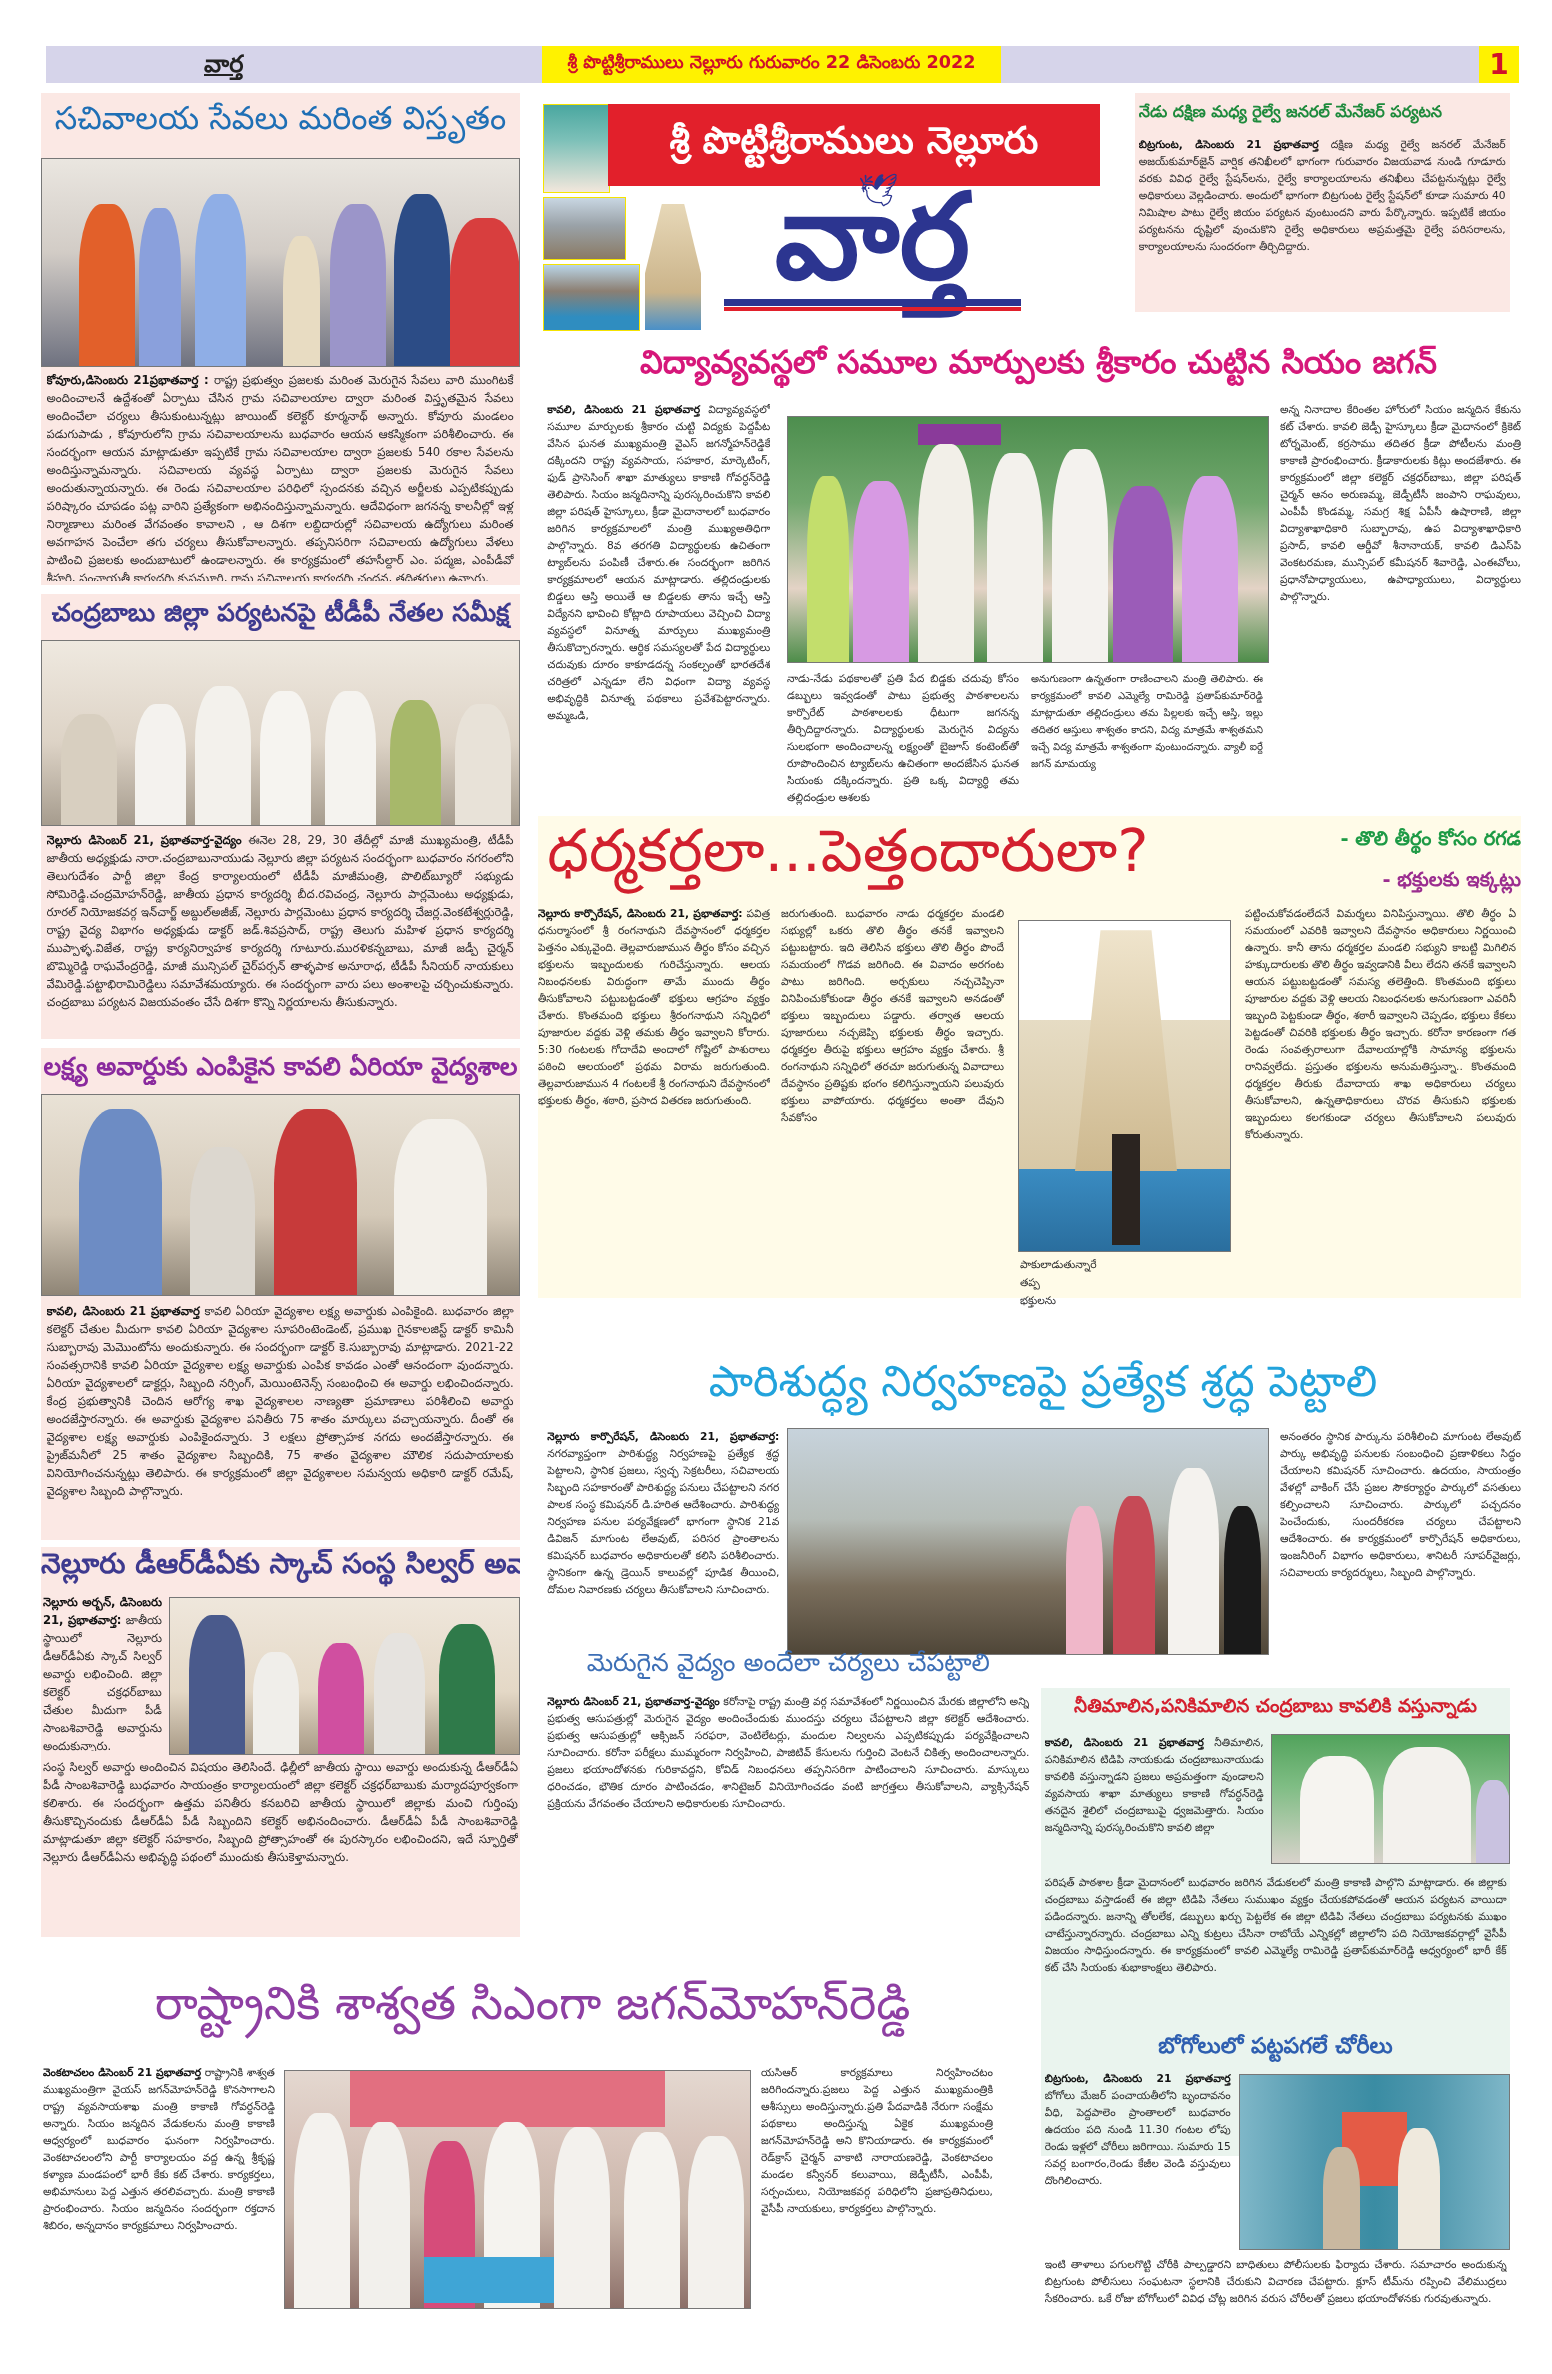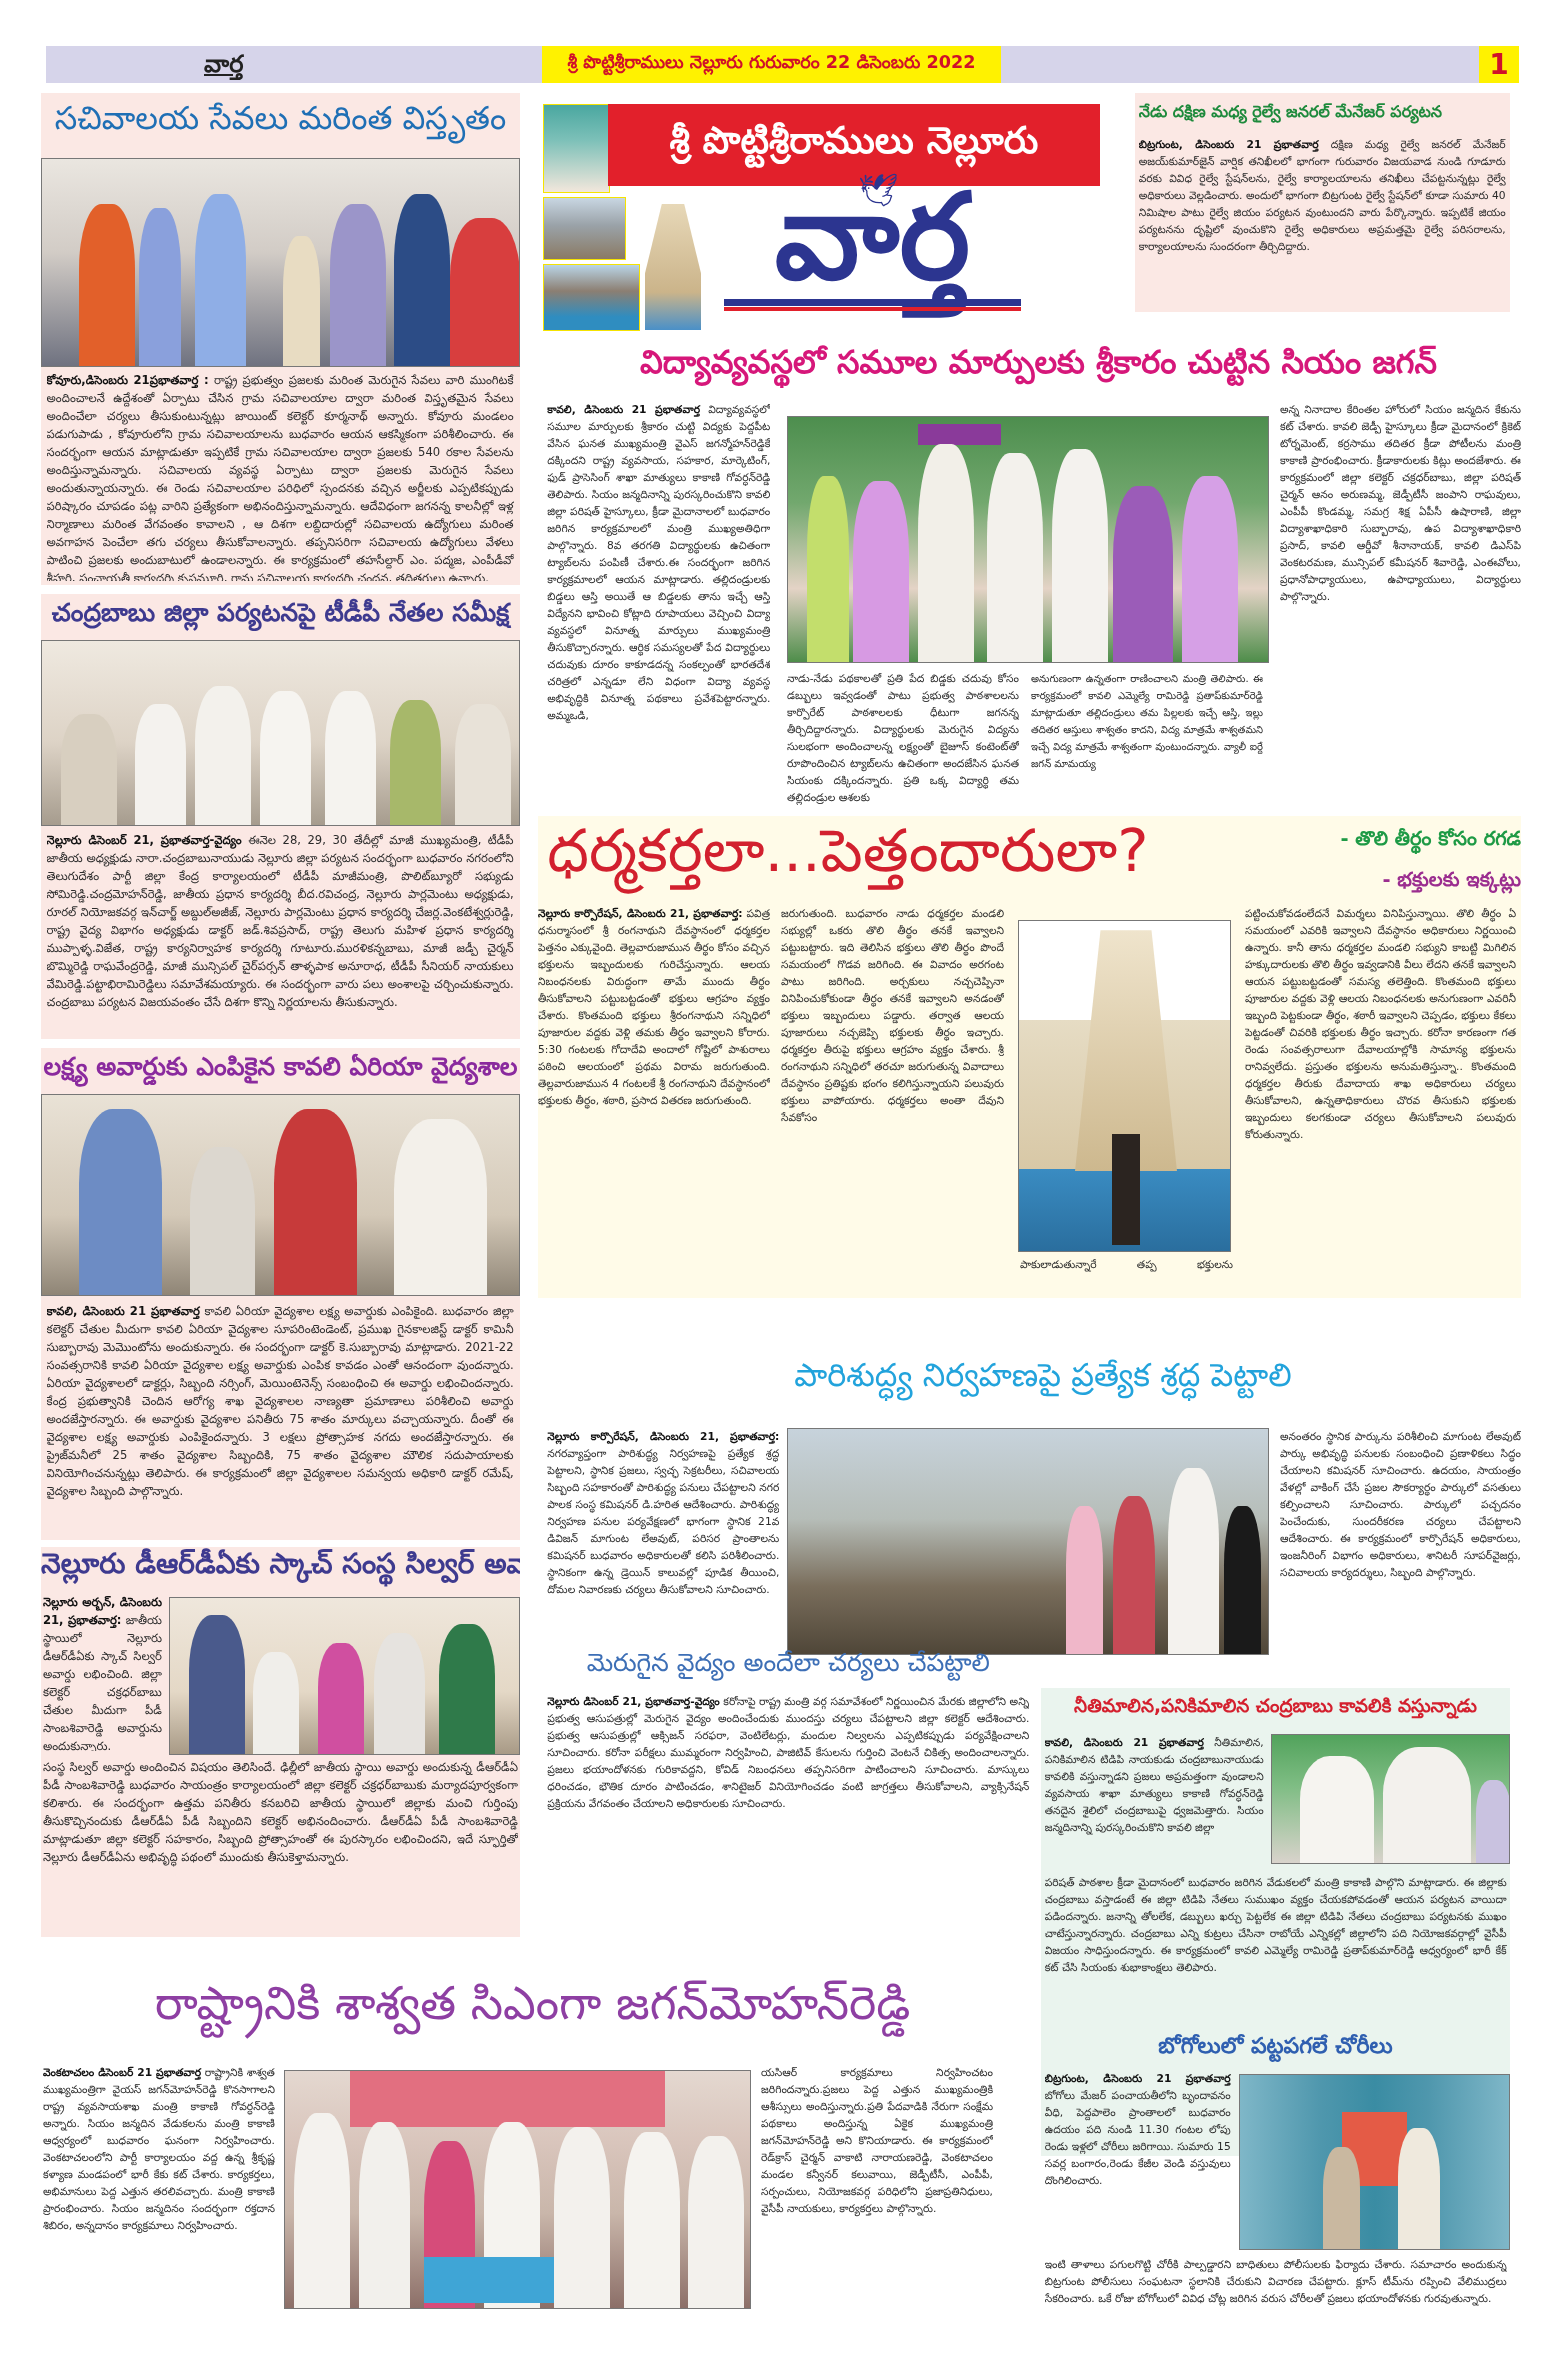--- a/index.html
+++ b/index.html
@@ -5,21 +5,21 @@
   * { box-sizing: border-box; margin: 0; padding: 0; }
   html, body { width: 1553px; height: 2375px; background: #ffffff; overflow: hidden; }
   body { position: relative; font-family: "DejaVu Sans", sans-serif; color: #222; }
   .abs { position: absolute; }
   .body-text { font-size: 11.6px; line-height: 18px; text-align: justify; color: #2a2a2a; }
   .body-text b { font-weight: bold; color: #111; }
   .col { overflow: hidden; }
   .photo { background: linear-gradient(135deg, #c9c1b5 0%, #9c8f80 35%, #d8cfc2 60%, #7f7468 100%); border: 0.9px solid #777; overflow: hidden; }
   .photo .fig { position: absolute; bottom: 0; border-radius: 40% 40% 0 0; }
   .hl { font-weight: bold; white-space: nowrap; overflow: hidden; }
-  .caption-strip { font-size: 11.6px; line-height: 18px; color: #2a2a2a; }
+  .caption-strip { font-size: 11.6px; line-height: 18px; color: #2a2a2a; flex-direction: column; }
 
   
   #topbar { left: 46px; top: 46px; width: 1473px; height: 37px; background: #d6d4ea; }
   #topbar .logo-small { left: 158px; top: 3.7px; font-size: 24px; font-weight: bold; color: #222; text-decoration: underline; }
   #topbar .dateline { left: 496px; top: 0; width: 459px; height: 37px; background: #fff200; color: #d0102a; font-size: 17.6px; font-weight: bold; display: flex; align-items: center; justify-content: center; }
   #topbar .pageno { left: 1433px; top: 0; width: 40px; height: 37px; background: #fff200; color: #d0102a; font-size: 28px; font-weight: bold; display: flex; align-items: center; justify-content: center; }
 
   
   #masthead { left: 543px; top: 93px; width: 557px; height: 218px; }
   #masthead .redband { left: 65px; top: 11px; width: 492px; height: 82px; background: #e2202b; color: #fff; font-size: 37px; font-weight: bold; display: flex; align-items: center; justify-content: center; }
@@ -170,21 +170,21 @@
   <div class="abs caption-strip" style="left:482px;top:440px;width:213px;display:flex;justify-content:space-between;font-size:10.7px;">
     <span>పాకులాడుతున్నారే</span>
     <span>తప్ప</span>
     <span>భక్తులను</span>
   </div>
   <div class="abs body-text col" style="left:707px;top:89px;width:271px;height:390px;font-size:10.7px;line-height:17px;">
     <span>పట్టించుకోవడంలేదనే విమర్శలు వినిపిస్తున్నాయి. తొలి తీర్థం ఏ సమయంలో ఎవరికి ఇవ్వాలని దేవస్థానం అధికారులు నిర్ణయించి ఉన్నారు. కానీ తాను ధర్మకర్తల మండలి సభ్యుని కాబట్టి మిగిలిన హక్కుదారులకు తొలి తీర్థం ఇవ్వడానికి వీలు లేదని తనకే ఇవ్వాలని ఆయన పట్టుబట్టడంతో సమస్య తలెత్తింది. కొంతమంది భక్తులు పూజారుల వద్దకు వెళ్లి ఆలయ నిబంధనలకు అనుగుణంగా ఎవరినీ ఇబ్బంది పెట్టకుండా తీర్థం, శఠారీ ఇవ్వాలని చెప్పడం, భక్తులు కేకలు పెట్టడంతో చివరికి భక్తులకు తీర్థం ఇచ్చారు. కరోనా కారణంగా గత రెండు సంవత్సరాలుగా దేవాలయాల్లోకి సామాన్య భక్తులను రానివ్వలేదు. ప్రస్తుతం భక్తులను అనుమతిస్తున్నా.. కొంతమంది ధర్మకర్తల తీరుకు దేవాదాయ శాఖ అధికారులు చర్యలు తీసుకోవాలని, ఉన్నతాధికారులు చొరవ తీసుకుని భక్తులకు ఇబ్బందులు కలగకుండా చర్యలు తీసుకోవాలని పలువురు కోరుతున్నారు.</span>
   </div>
 </div>
 
-<div class="abs hl" style="left:547px;top:1356px;width:992px;text-align:center;font-size:32px;color:#22a3dc;font-weight:normal;">పారిశుద్ధ్య నిర్వహణపై ప్రత్యేక శ్రద్ధ పెట్టాలి</div>
+<div class="abs hl" style="left:547px;top:1356px;width:992px;text-align:center;font-size:43px;color:#22a3dc;font-weight:normal;">పారిశుద్ధ్య నిర్వహణపై ప్రత్యేక శ్రద్ధ పెట్టాలి</div>
 <div class="abs" style="left:538px;top:1428px;width:1011px;height:241px;">
   <div class="abs body-text col" style="left:9.3px;top:0;width:232px;height:232px;font-size:10.7px;line-height:17px;">
     <b>నెల్లూరు కార్పొరేషన్, డిసెంబరు 21, ప్రభాతవార్త:</b>
     <span>నగరవ్యాప్తంగా పారిశుద్ధ్య నిర్వహణపై ప్రత్యేక శ్రద్ధ పెట్టాలని, స్థానిక ప్రజలు, స్వచ్ఛ సెక్రటరీలు, సచివాలయ సిబ్బంది సహకారంతో పారిశుద్ధ్య పనులు చేపట్టాలని నగర పాలక సంస్థ కమిషనర్ డి.హరిత ఆదేశించారు. పారిశుద్ధ్య నిర్వహణ పనుల పర్యవేక్షణలో భాగంగా స్థానిక 21వ డివిజన్ మాగుంట లేఅవుట్, పరిసర ప్రాంతాలను కమిషనర్ బుధవారం అధికారులతో కలిసి పరిశీలించారు. స్థానికంగా ఉన్న డ్రెయిన్ కాలువల్లో పూడిక తీయించి, దోమల నివారణకు చర్యలు తీసుకోవాలని సూచించారు.</span>
   </div>
   <div class="abs photo" style="left:249px;top:0;width:482px;height:227px;background:linear-gradient(180deg,#c7d3dc 0%,#b6bdb8 40%,#7a6e5c 70%,#4f4638 100%);">
     <div class="fig" style="left:278px;width:37px;height:148px;background:#f0b7c9;"></div>
     <div class="fig" style="left:325px;width:42px;height:158px;background:#c64a56;"></div>
     <div class="fig" style="left:380px;width:51px;height:186px;background:#f4f2ee;"></div>
     <div class="fig" style="left:436px;width:37px;height:148px;background:#1a1a1a;"></div>

